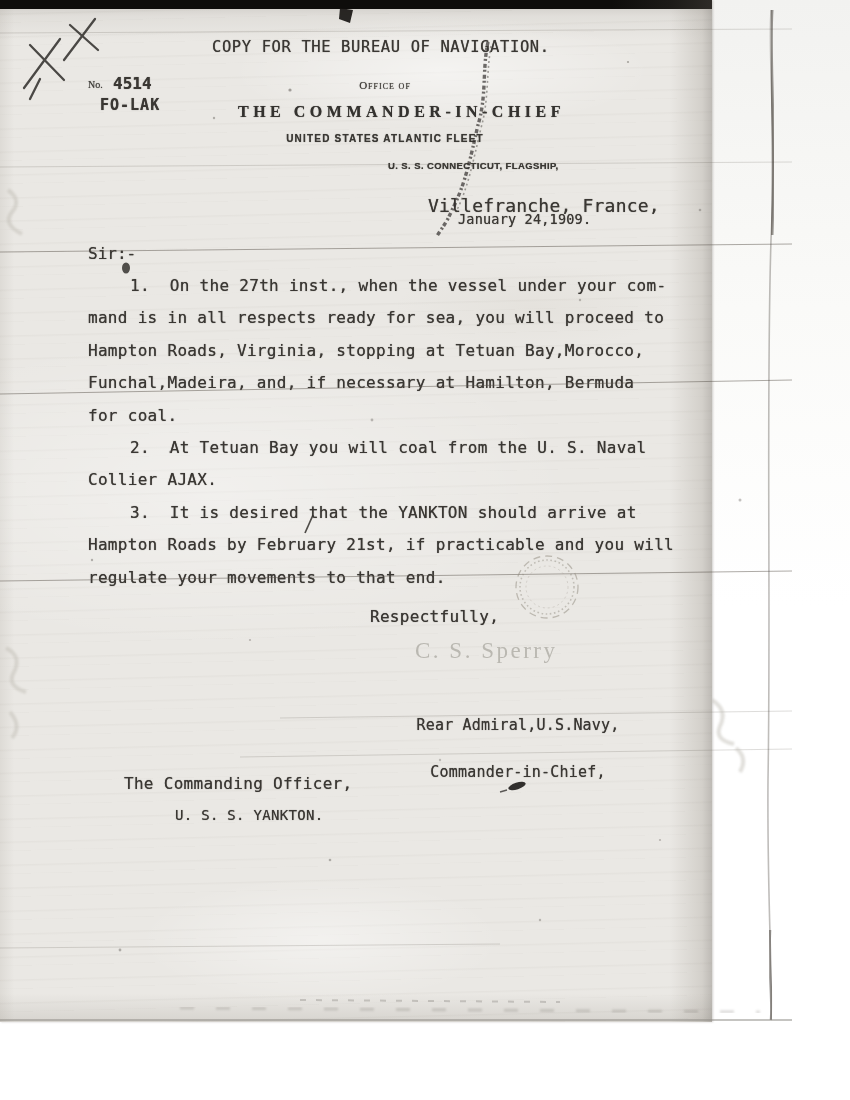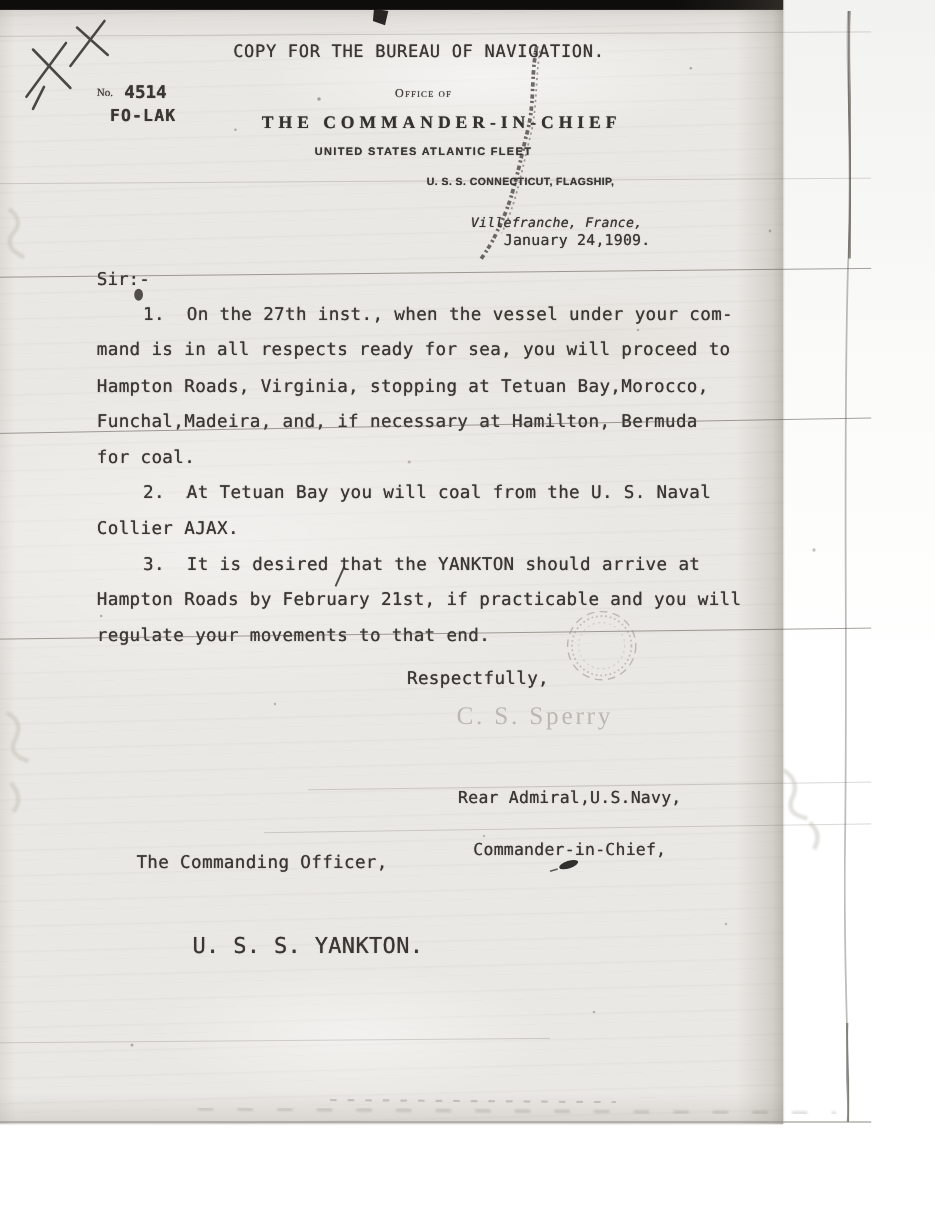--- a/index.html
+++ b/index.html
@@ -25,35 +25,35 @@
   .doc-no{left:113px;top:74px;font-size:16px;font-weight:bold;}
   .file-code{left:100px;top:96px;font-size:15px;font-weight:bold;letter-spacing:1px;}
   .office-of{left:285px;top:79px;width:200px;text-align:center;font-family:"Liberation Serif",serif;
         font-variant:small-caps;font-size:11px;letter-spacing:1px;color:#45423e;}
   .cinc-title{left:238px;top:103px;width:300px;text-align:center;font-family:"Liberation Serif",serif;
         font-size:16px;font-weight:bold;letter-spacing:4.5px;color:#34322f;}
   .fleet-sub{left:285px;top:133px;width:200px;text-align:center;font-family:"Liberation Sans",sans-serif;
         font-size:10px;font-weight:bold;letter-spacing:1.2px;color:#3a3834;}
   .flagship{left:388px;top:160px;font-family:"Liberation Sans",sans-serif;font-size:9.5px;
         font-weight:bold;letter-spacing:0.4px;color:#3a3834;}
-  .place{left:428px;top:195px;font-size:12px;letter-spacing:0.2px;font-style:italic;}
+  .place{left:428px;top:195px;font-size:18px;letter-spacing:0.2px;}
   .date{left:458px;top:211px;font-size:13.5px;letter-spacing:0.2px;}
   .salutation{left:88px;top:244px;font-size:16px;}
   .body-block{position:absolute;left:88px;top:270px;width:620px;font-size:16px;letter-spacing:0.3px;
         line-height:32.4px;color:#3a3733;text-shadow:0 0 0.8px rgba(45,42,38,0.8);}
   .bline{white-space:pre;}
   .bline.indent{padding-left:42px;}
   .closing{left:370px;top:607px;font-size:16px;letter-spacing:0.3px;}
   .signature{left:415px;top:638px;font-family:"Liberation Serif",serif;font-size:23px;letter-spacing:2.5px;
         color:#b2b0a9;text-shadow:none;filter:blur(0.6px);opacity:0.85;}
   .signer-block{position:absolute;left:368px;top:687px;width:300px;text-align:center;
         font-size:15px;line-height:15.6px;letter-spacing:0.2px;color:#3a3733;
         text-shadow:0 0 0.8px rgba(45,42,38,0.8);white-space:pre;}
   .addr1{left:124px;top:774px;font-size:16px;letter-spacing:0.3px;}
-  .addr2{left:175px;top:807px;font-size:20px;letter-spacing:0.3px;margin-top:40px;}
+  .addr2{left:175px;top:807px;font-size:14px;letter-spacing:0.3px;}
   .watermark{position:absolute;left:0;top:1070px;width:845px;text-align:right;
         font-family:"DejaVu Sans",sans-serif;font-size:13.5px;font-weight:bold;letter-spacing:0.5px;
         color:#a3a3a1;text-shadow:1px 1px 0 #ffffff,-0.6px -0.6px 0 #7e7e7c;}
   svg.marks{position:absolute;left:0;top:0;pointer-events:none;}
 </style>
 </head>
 <body>
 
 <div class="scan">
   <div class="paper">

